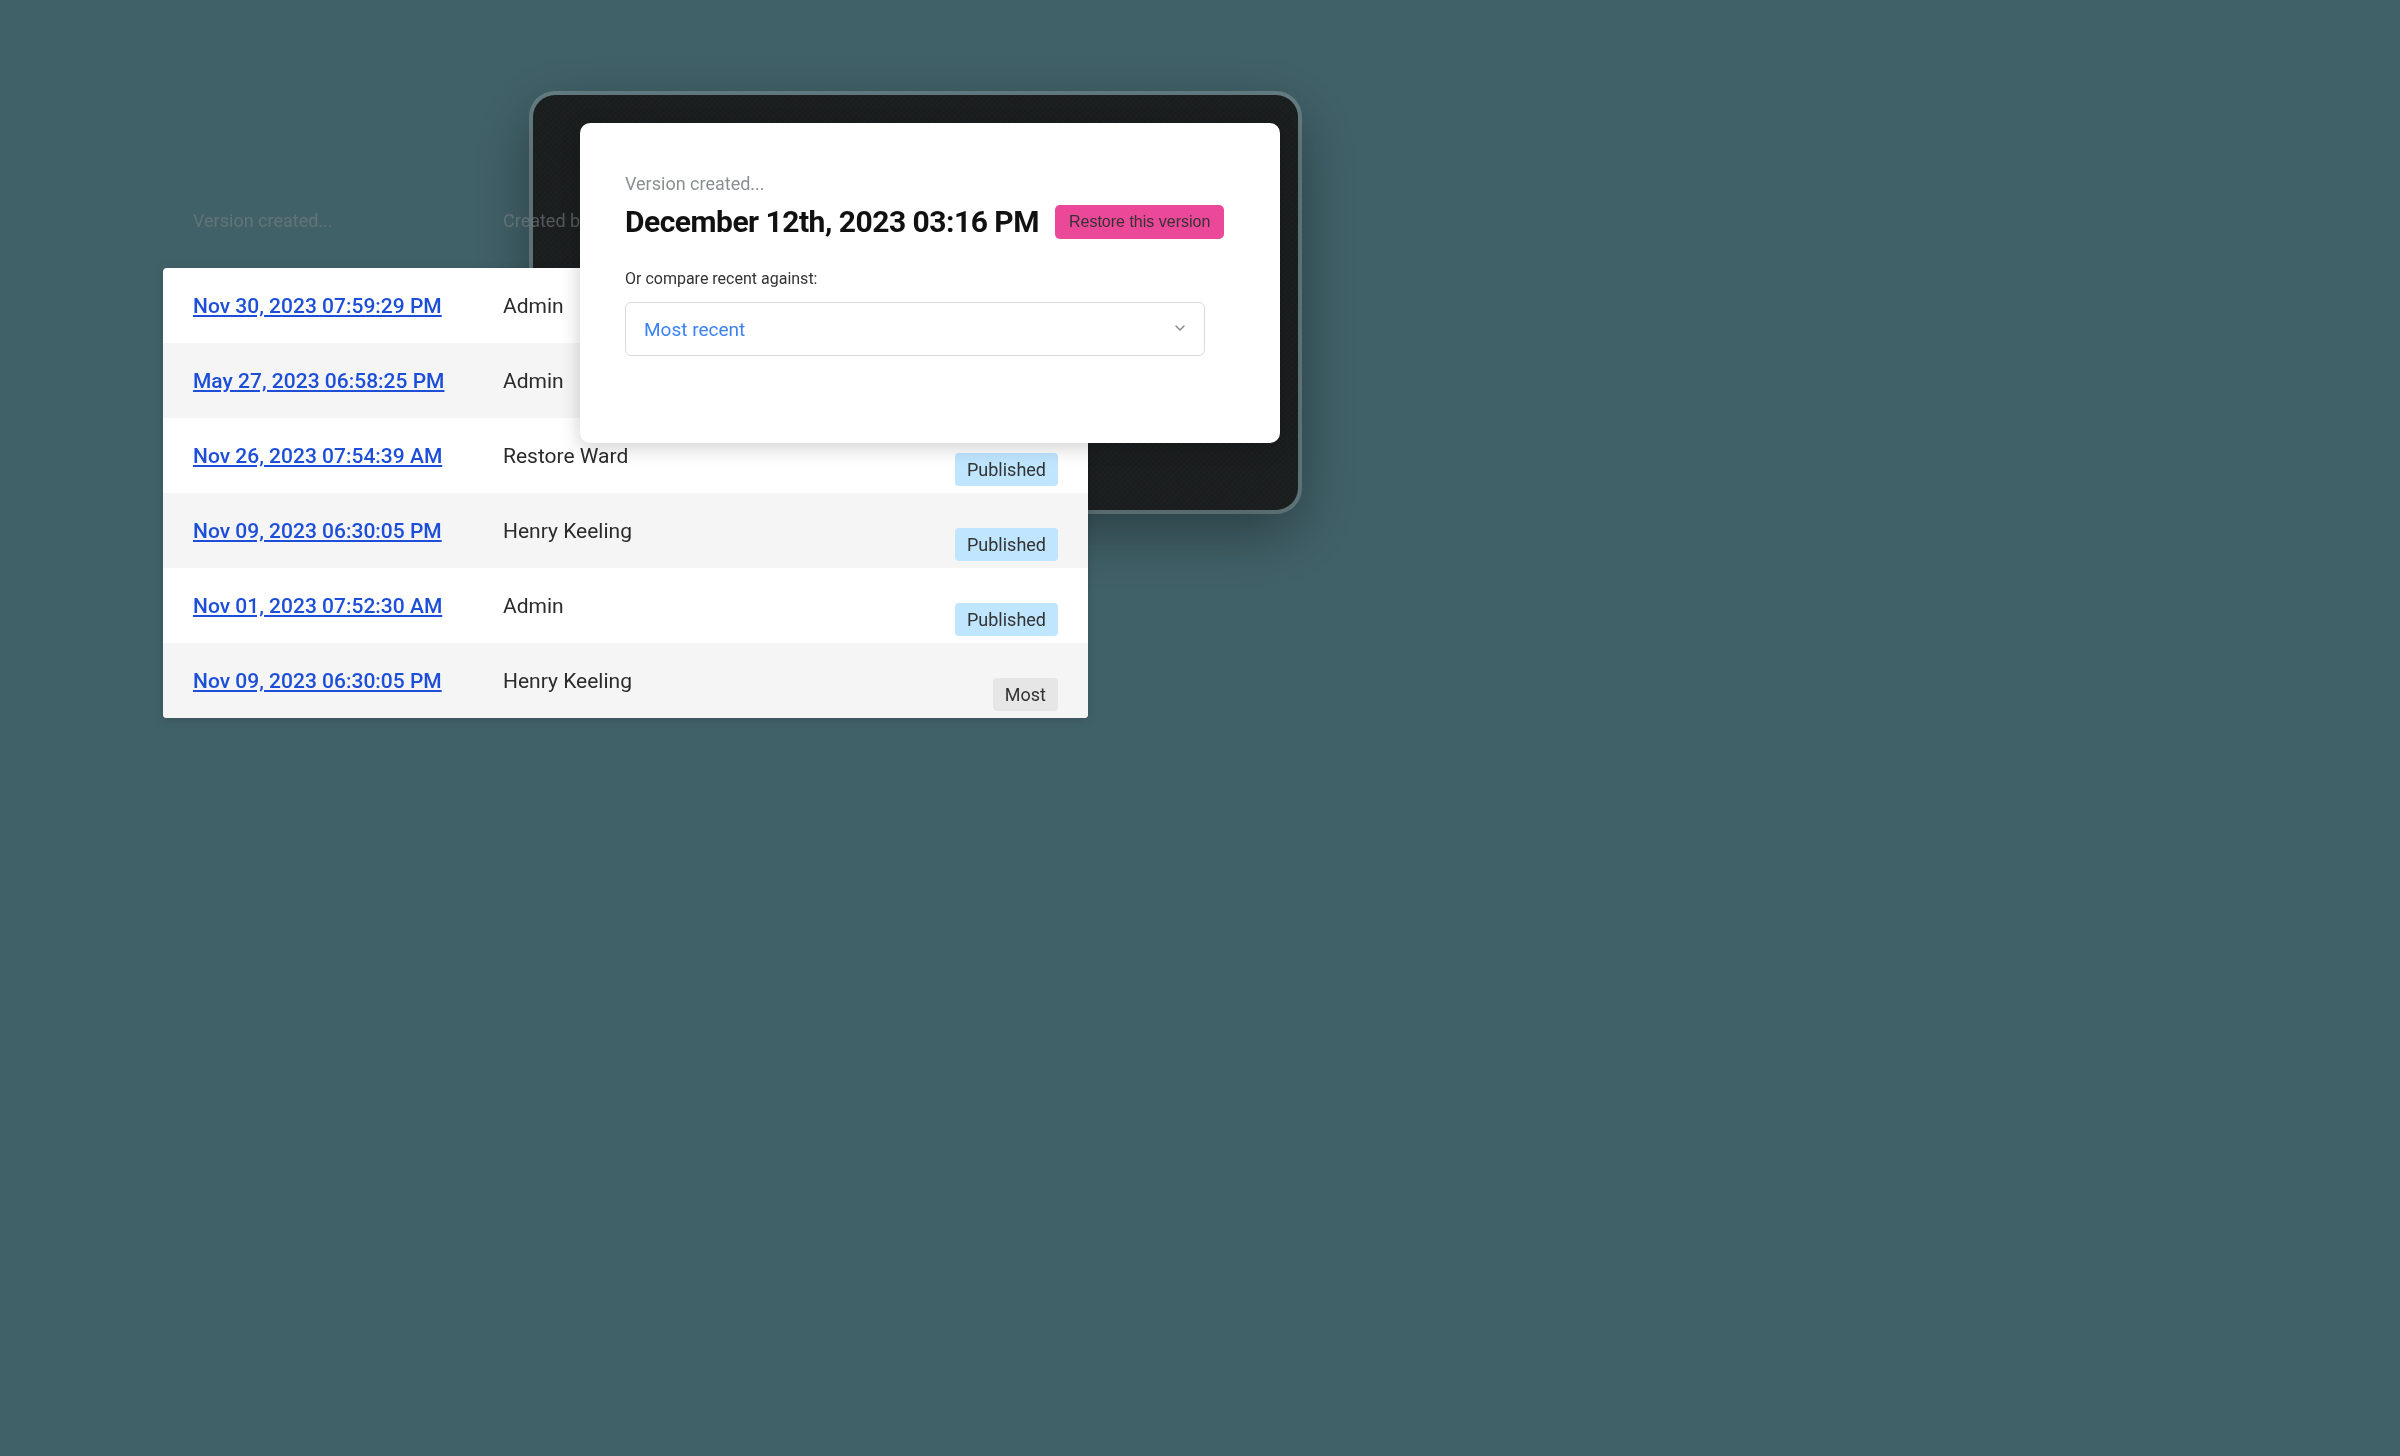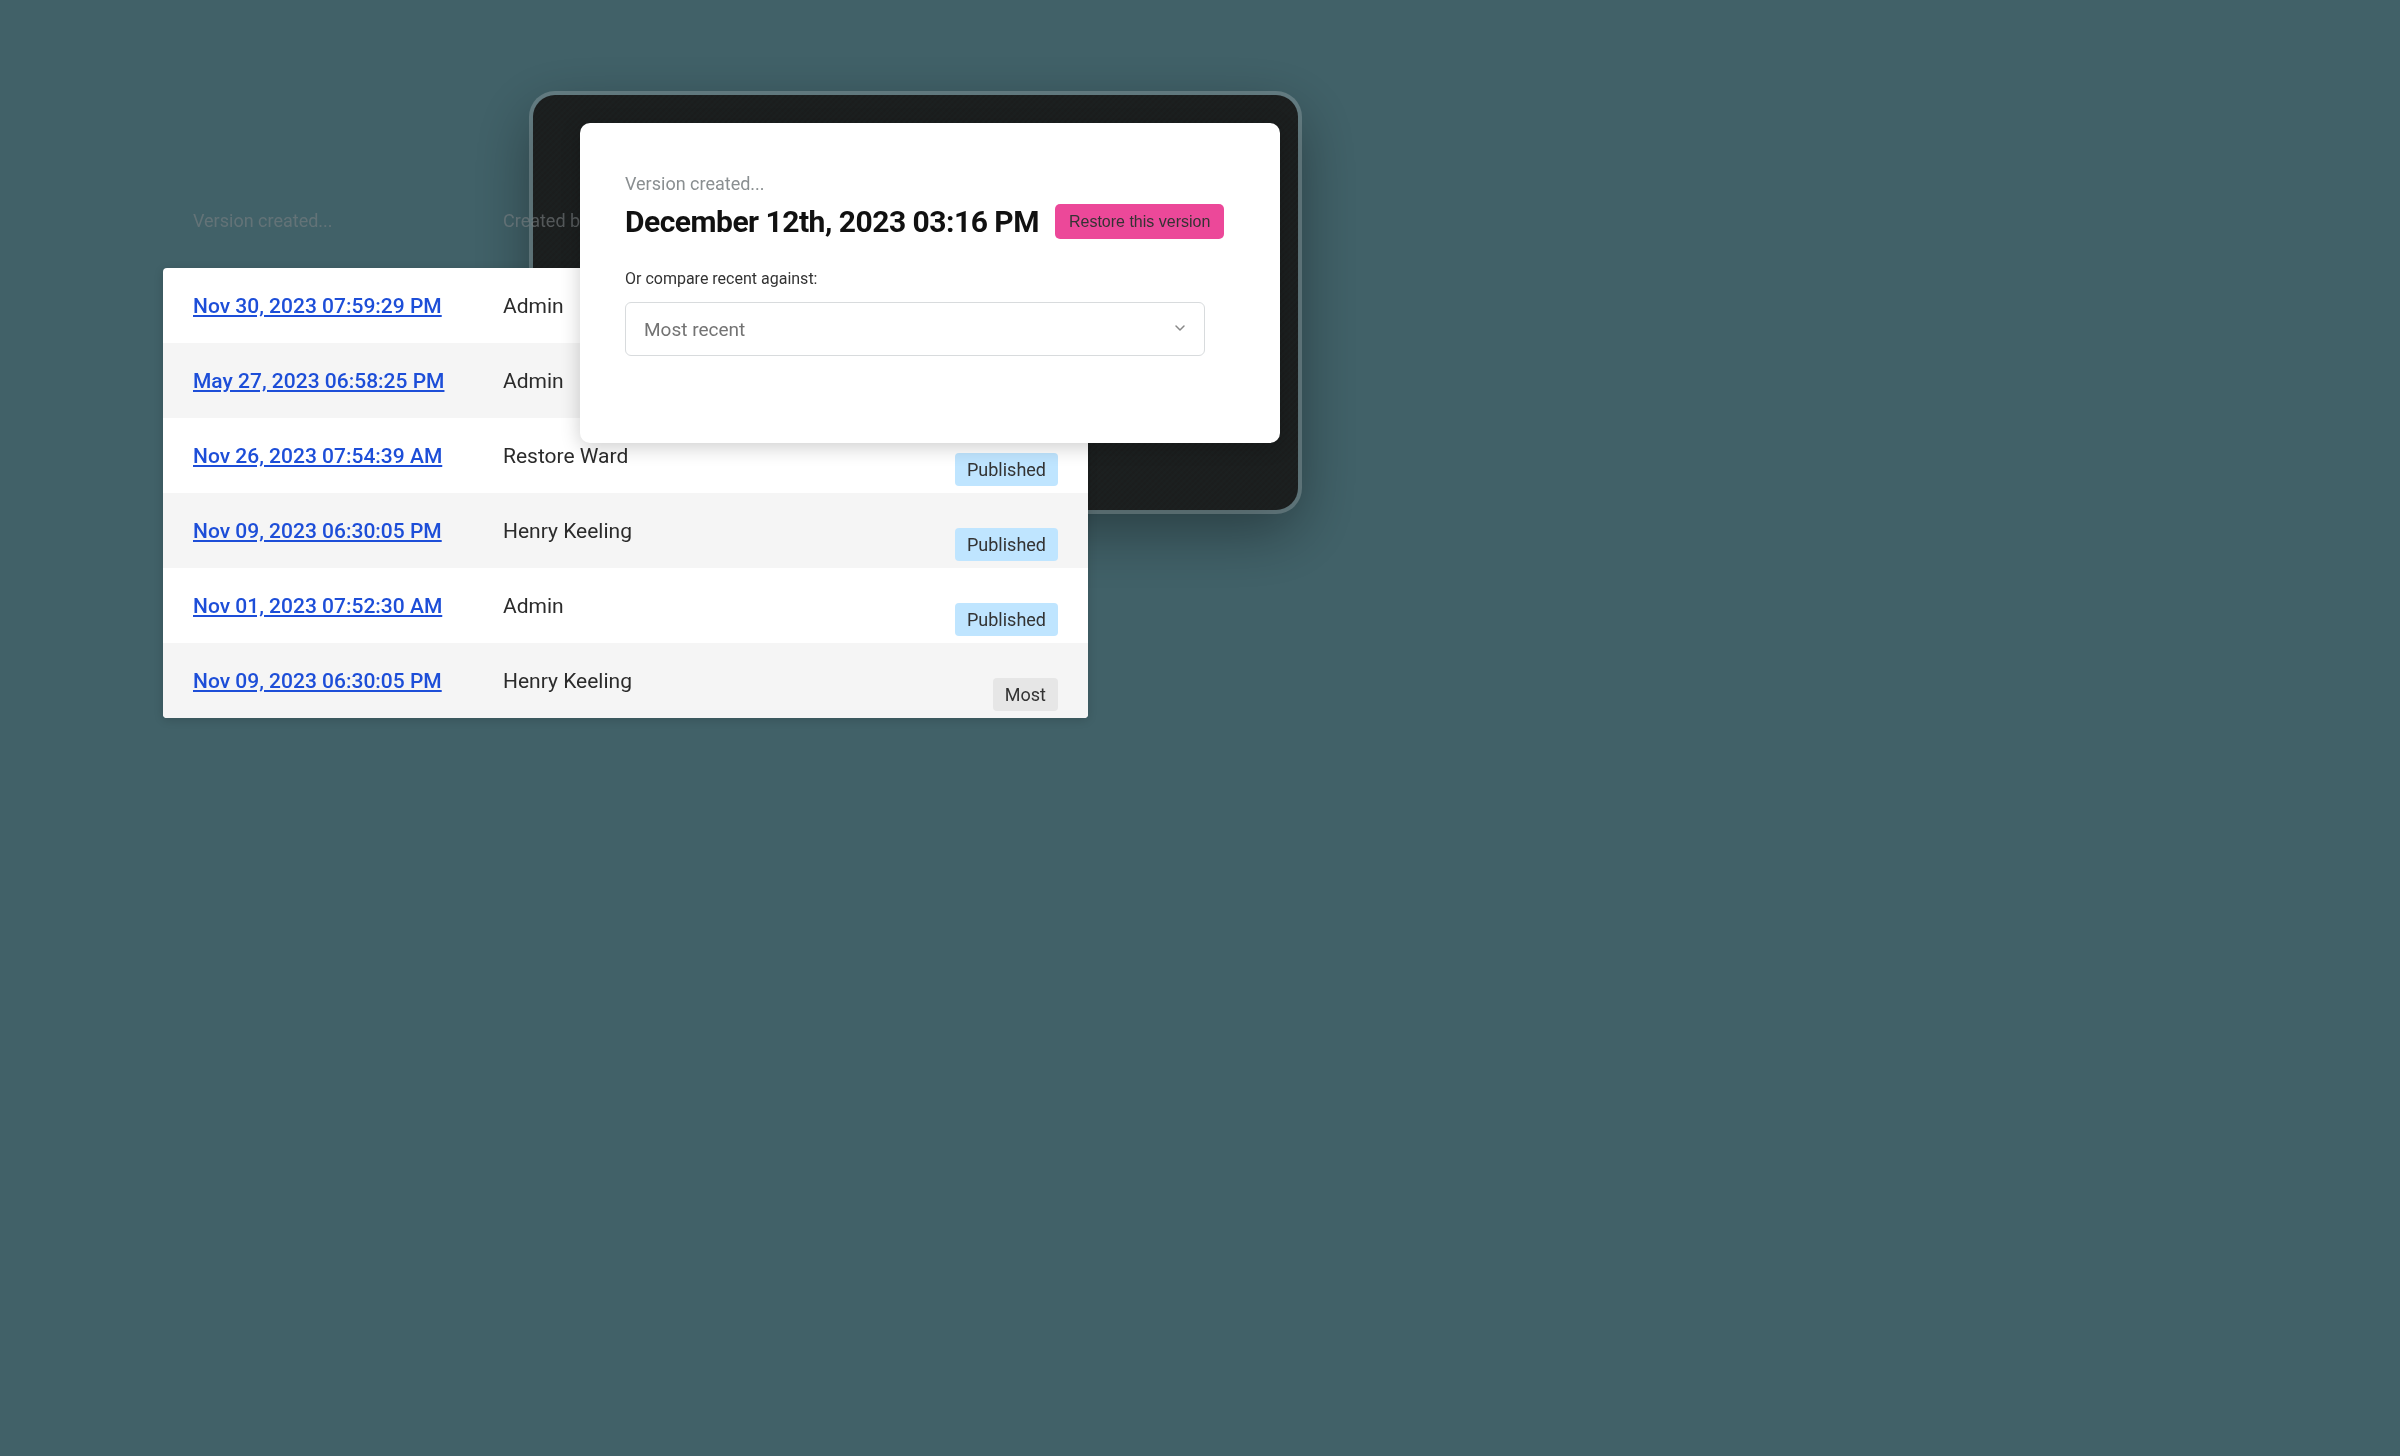--- a/index.html
+++ b/index.html
@@ -90,20 +90,21 @@
   box-shadow: 0 4px 20px rgba(0,0,0,0.2);
   padding: 50px 45px 40px 45px;
 }
 .detail-sub {
   font-size: 18px;
   color: #8a8f91;
   margin-bottom: 10px;
 }
 .detail-header-row {
   display: flex;
+  align-items: center;
   gap: 16px;
   margin-bottom: 30px;
 }
 .detail-title {
   font-size: 30px;
   font-weight: 700;
   color: #111;
   letter-spacing: -0.5px;
 }
 .restore-btn {
@@ -127,21 +128,21 @@
   border: 1px solid #d8dbdd;
   border-radius: 6px;
   display: flex;
   align-items: center;
   padding: 0 18px;
   cursor: pointer;
   background: #fff;
 }
 .compare-select-value {
   font-size: 19px;
-  color: #737373;
+  color: #3b82f6;
 }
 .compare-select-caret {
   position: absolute;
   right: 18px;
   color: #888;
   font-size: 13px;
 }
 </style>
 </head>
 <body>

